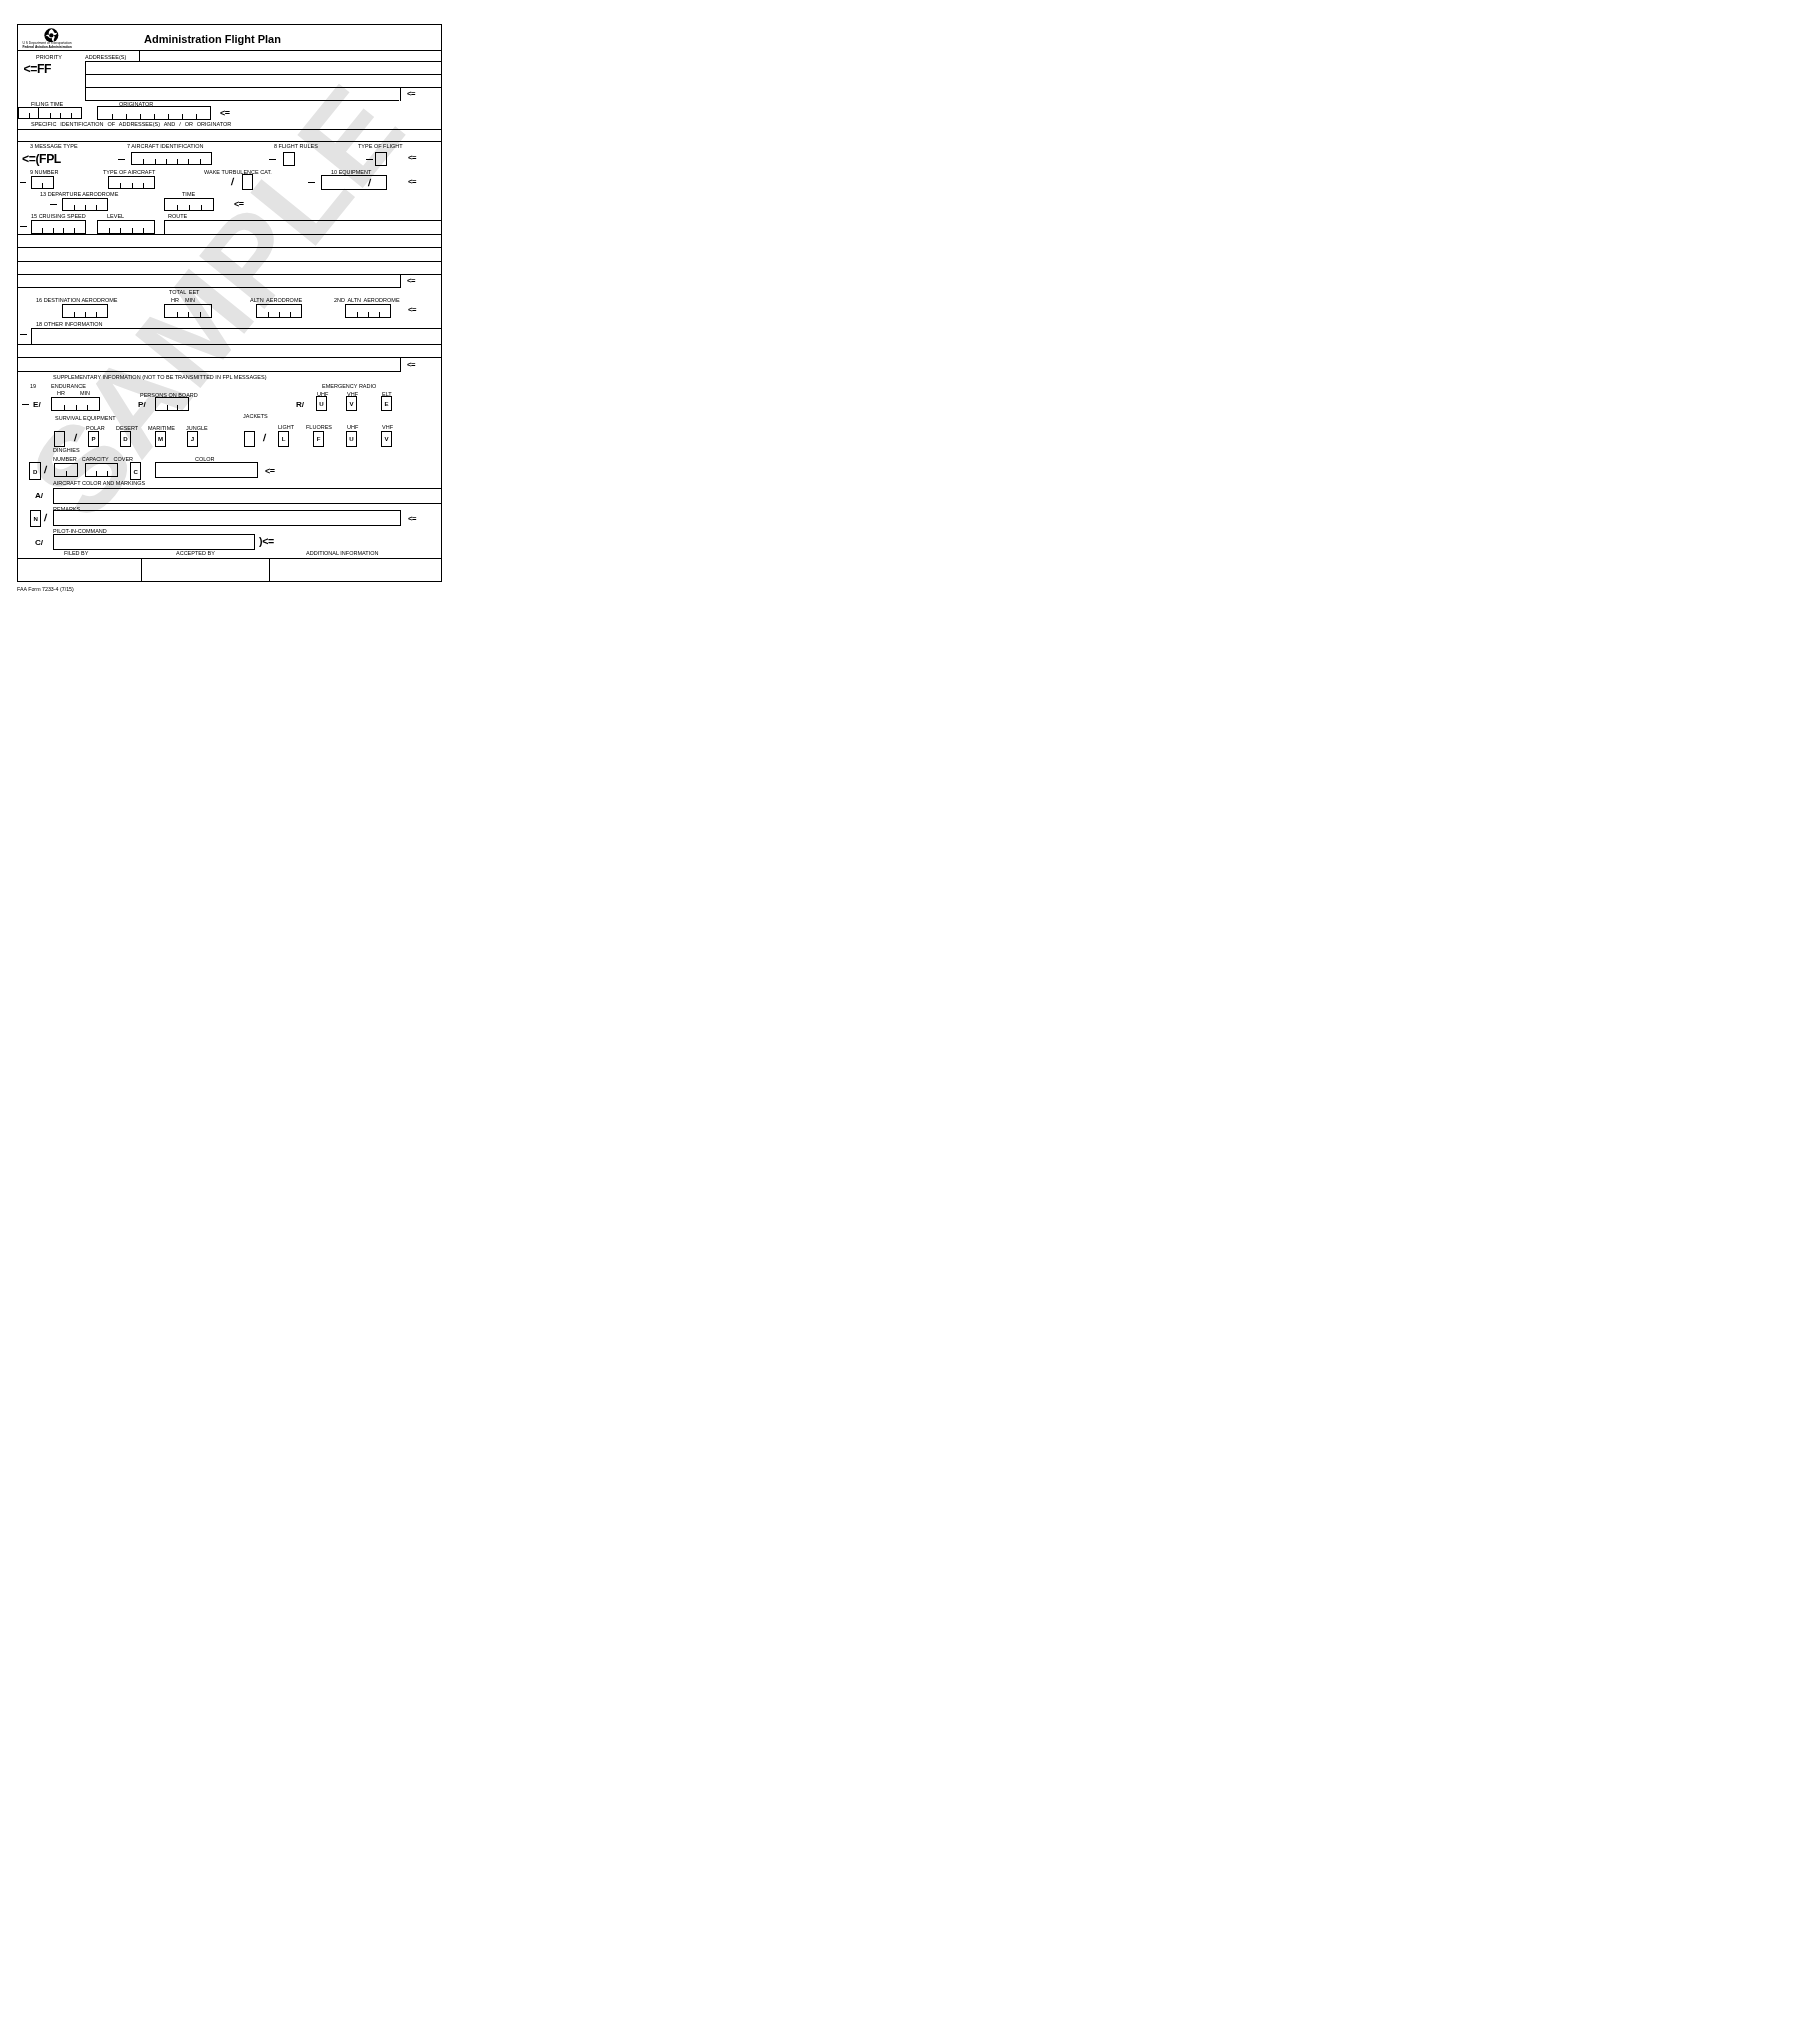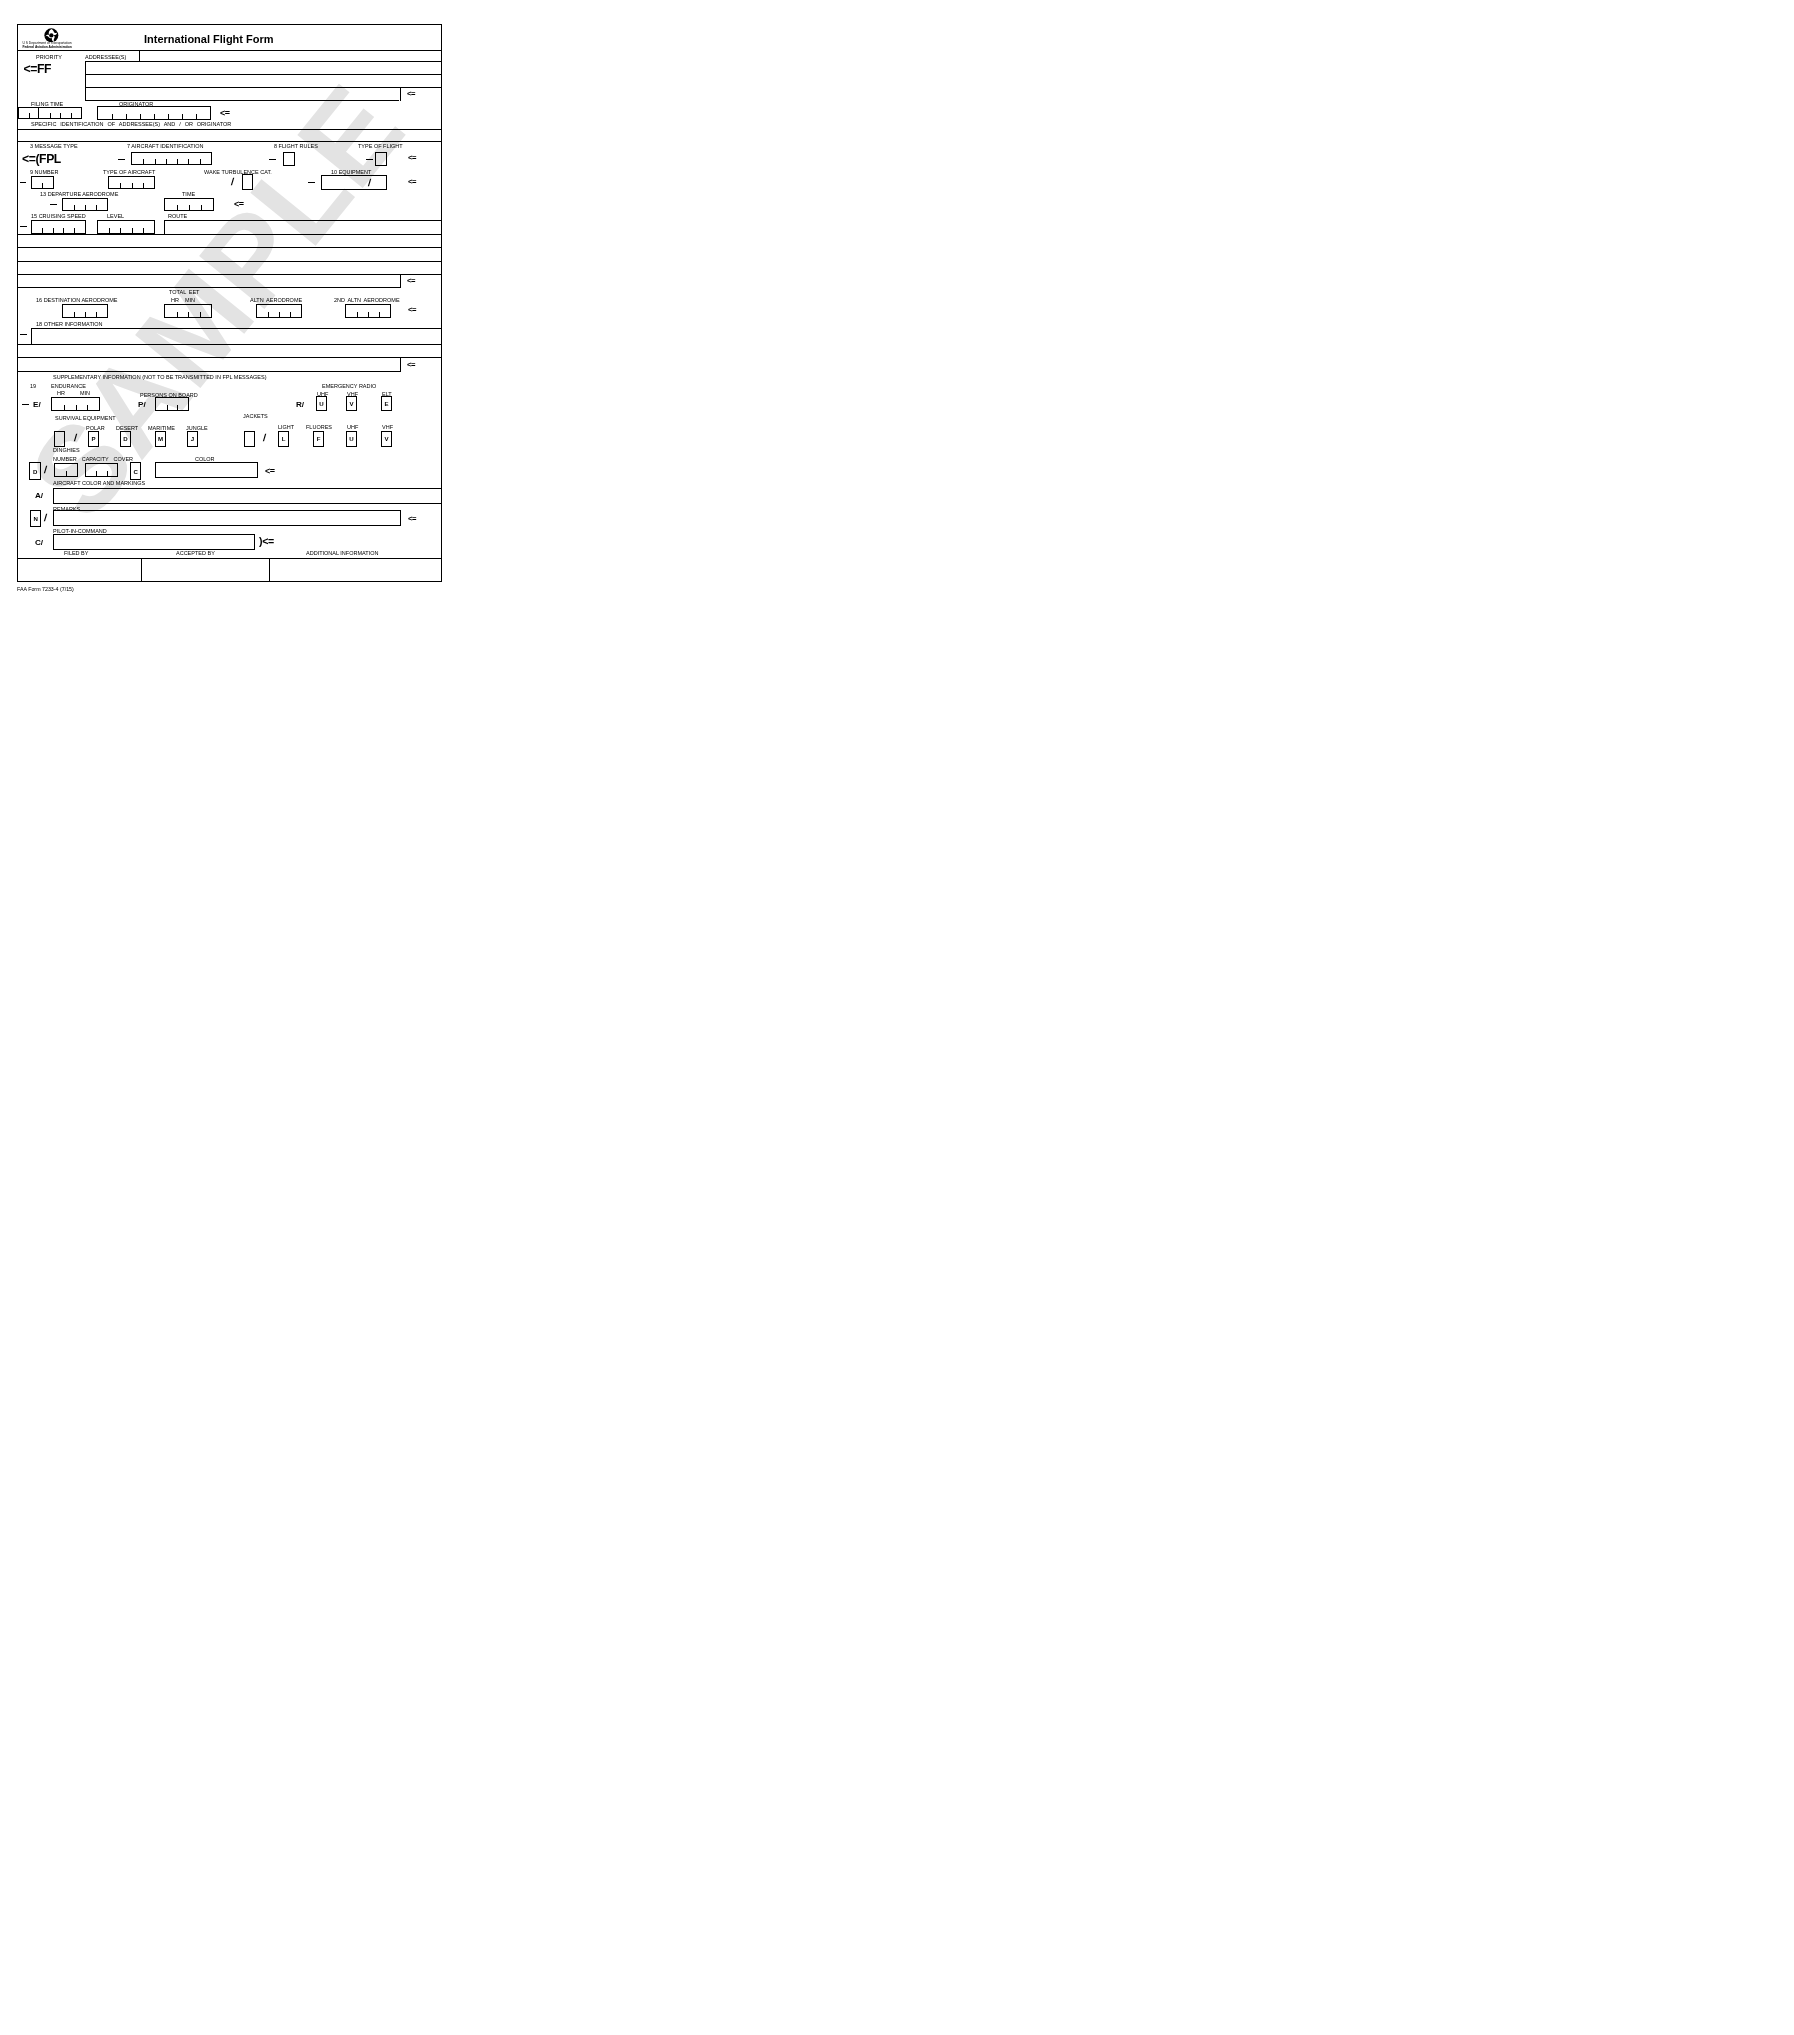--- a/index.html
+++ b/index.html
@@ -45,21 +45,21 @@
 
   <div class="formborder" style="left:17px;top:24.4px;width:425px;height:558px;"></div>
 
   <svg class="logo" style="left:44px;top:28px;" width="14.7" height="14.7" viewBox="0 0 40 40">
     <circle cx="20" cy="20" r="19" fill="#000"></circle>
     <path fill="#fff" d="M21 3c-7 3-10 10-7 16-4-2-8 0-10 4 3-2 7-1 9 2 2 3 6 4 9 2-2 5 1 10 6 11-2-3-2-7 0-10 2-3 1-7-2-9 5 1 9-2 10-7-3 2-6 2-8 0-2-4-4-7-7-9z"></path>
     <circle cx="20" cy="20" r="6" fill="#000"></circle>
   </svg>
   <div class="lbl sm" style="left:22.4px;top:41px;">U S Department of Transportation</div>
   <div class="lbl sm b" style="left:22.4px;top:45px;">Federal Aviation Administration</div>
-  <div class="lbl title" style="left:144px;top:33px;">International Flight Form</div>
+  <div class="lbl title" style="left:144px;top:33px;">Administration Flight Plan</div>
   <div class="hline" style="left:17px;top:50px;width:425px;"></div>
 
   <div class="lbl" style="left:36px;top:54px;">PRIORITY</div>
   <div class="lbl" style="left:85px;top:54px;">ADDRESSEE(S)</div>
   <div class="vline" style="left:139px;top:50px;height:11px;"></div>
   <div class="sym30" style="left:23.6px;top:62px;">&lt;=FF</div>
 
   <div class="hline" style="left:85px;top:61px;width:357px;"></div>
   <div class="hline" style="left:85px;top:74px;width:357px;"></div>
   <div class="hline" style="left:85px;top:87px;width:357px;"></div>

